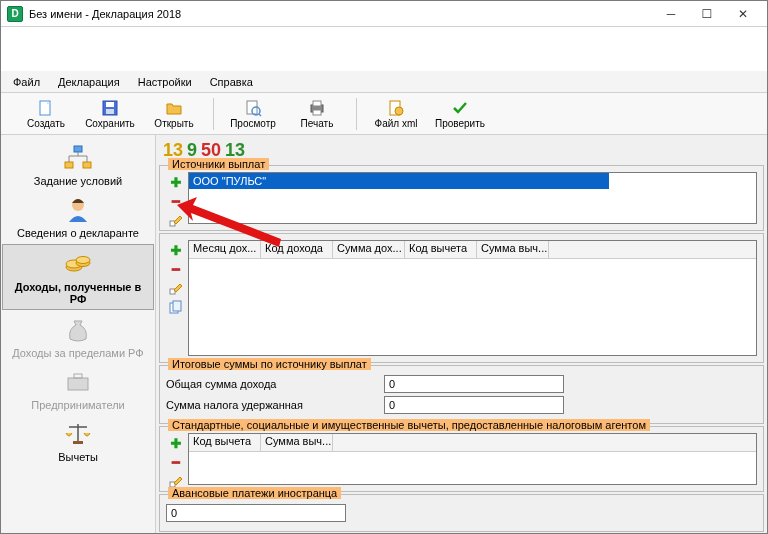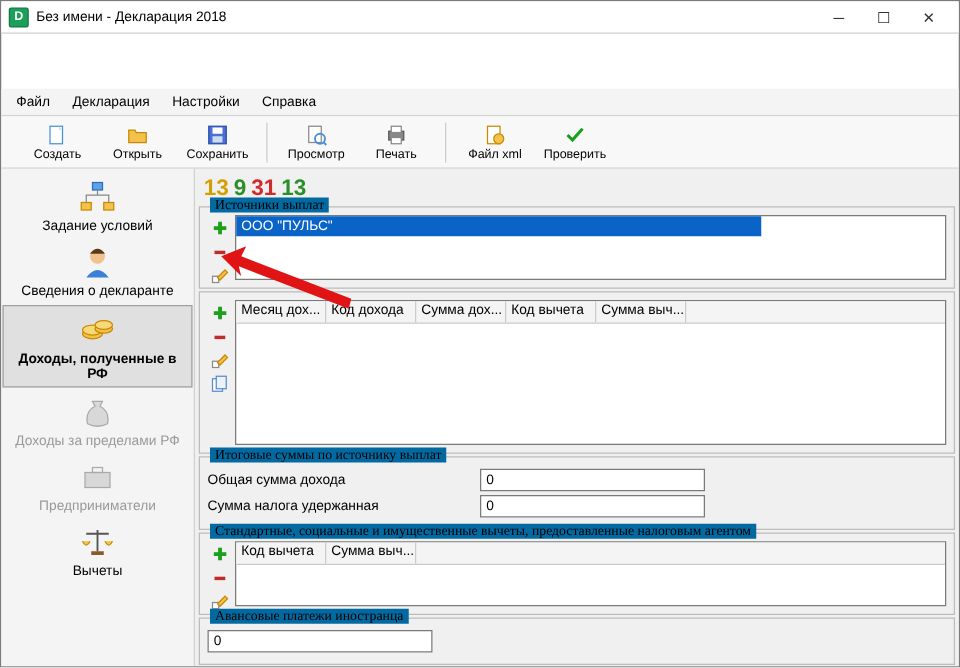--- a/index.html
+++ b/index.html
@@ -23,21 +23,21 @@
   .nav-item .nicon { width:34px; height:30px; display:flex; align-items:center; justify-content:center;}
   .nav-item.active { background:#e0e0e0; border:1px solid #a0a0a0; margin:1px;font-weight:bold;}
   .nav-item.disabled { color:#9a9a9a; }
   .content { flex:1; background:#f0f0f0; padding:3px; display:flex; flex-direction:column; gap:2px; min-height:0; overflow:hidden;}
   .digits { display:flex; gap:4px; padding:2px 4px; font-family: Impact, "Arial Black", sans-serif; font-size:18px; font-weight:bold;}
   .digits span:nth-child(1){color:#d4a000;}
   .digits span:nth-child(2){color:#2a8f2a;}
   .digits span:nth-child(3){color:#d02a2a;}
   .digits span:nth-child(4){color:#2a8f2a;}
   .groupbox { border:1px solid #bcbcbc; background:#f0f0f0; padding:6px 6px 6px 6px; position:relative;}
-  .group-title { position:absolute; top:-8px; left:8px; background:#0369a1; padding:0 4px; font-size:11px;font-family:Liberation Serif, serif;}
+  .group-title { position:absolute; top:-8px; left:8px; background:#fdba74; padding:0 4px; font-size:11px;}
   .row { display:flex; align-items:center; gap:8px; margin:3px 0;}
   .row label { width:210px; }
   .row input { width:180px; height:18px; border:1px solid #7a7a7a; padding:0 4px; font-size:11px;}
   .listpane { display:flex; gap:2px;}
   .btncol { width:20px; display:flex; flex-direction:column; gap:3px; align-items:center; padding-top:2px;}
   .mini { width:16px; height:16px; display:flex; align-items:center; justify-content:center; font-size:13px; font-weight:bold;}
   .plus { color:#1aa01a;}
   .minus { color:#c02a2a;}
   .listarea { flex:1; border:1px solid #7a7a7a; background:#fff; min-height:26px; position:relative;}
   .listheader { display:flex; height:18px; border-bottom:1px solid #ccc; background:#f4f4f4;}
@@ -74,34 +74,34 @@
           <svg width="18" height="18">
             <rect x="3" y="2" width="10" height="14" fill="#fff" stroke="#4a90d9"></rect>
             <path d="M10 2 L13 5 L10 5 Z" fill="#cde3f8"></path>
           </svg>
         </span>
       <span class="tlabel">Создать</span>
     </div>
     <div class="tbtn">
       <span class="ticon">
           <svg width="18" height="18">
-            <path d="M2 5h5l1 2h8v8H2z" fill="#f2c14e" stroke="#c98a00"></path>
-          </svg>
-        </span>
-      <span class="tlabel">Открыть</span>
-    </div>
-    <div class="tbtn">
-      <span class="ticon">
-          <svg width="18" height="18">
             <rect x="2" y="2" width="14" height="14" fill="#4a6fd9" stroke="#2a4fa9"></rect>
             <rect x="5" y="3" width="8" height="5" fill="#fff"></rect>
             <rect x="5" y="10" width="8" height="5" fill="#cde"></rect>
           </svg>
         </span>
       <span class="tlabel">Сохранить</span>
+    </div>
+    <div class="tbtn">
+      <span class="ticon">
+          <svg width="18" height="18">
+            <path d="M2 5h5l1 2h8v8H2z" fill="#f2c14e" stroke="#c98a00"></path>
+          </svg>
+        </span>
+      <span class="tlabel">Открыть</span>
     </div>
     <div class="sep"></div>
     <div class="tbtn">
       <span class="ticon">
           <svg width="18" height="18">
             <rect x="3" y="2" width="10" height="13" fill="#fff" stroke="#888"></rect>
             <circle cx="12" cy="12" r="4" fill="none" stroke="#4a90d9" stroke-width="1.5"></circle>
             <line x1="15" y1="15" x2="17" y2="17" stroke="#4a90d9" stroke-width="1.5"></line>
           </svg>
         </span>
@@ -200,21 +200,21 @@
             </svg>
           </span>
         <span>Вычеты</span>
       </div>
     </div>
 
     <div class="content">
       <div class="digits">
         <span>13</span>
         <span>9</span>
-        <span>31</span>
+        <span>50</span>
         <span>13</span>
       </div>
 
       <div class="groupbox" style="height:66px;">
         <span class="group-title">Источники выплат</span>
         <div class="listpane">
           <div class="btncol">
             <div class="mini plus">✚</div>
             <div class="mini minus">━</div>
             <div class="mini">

